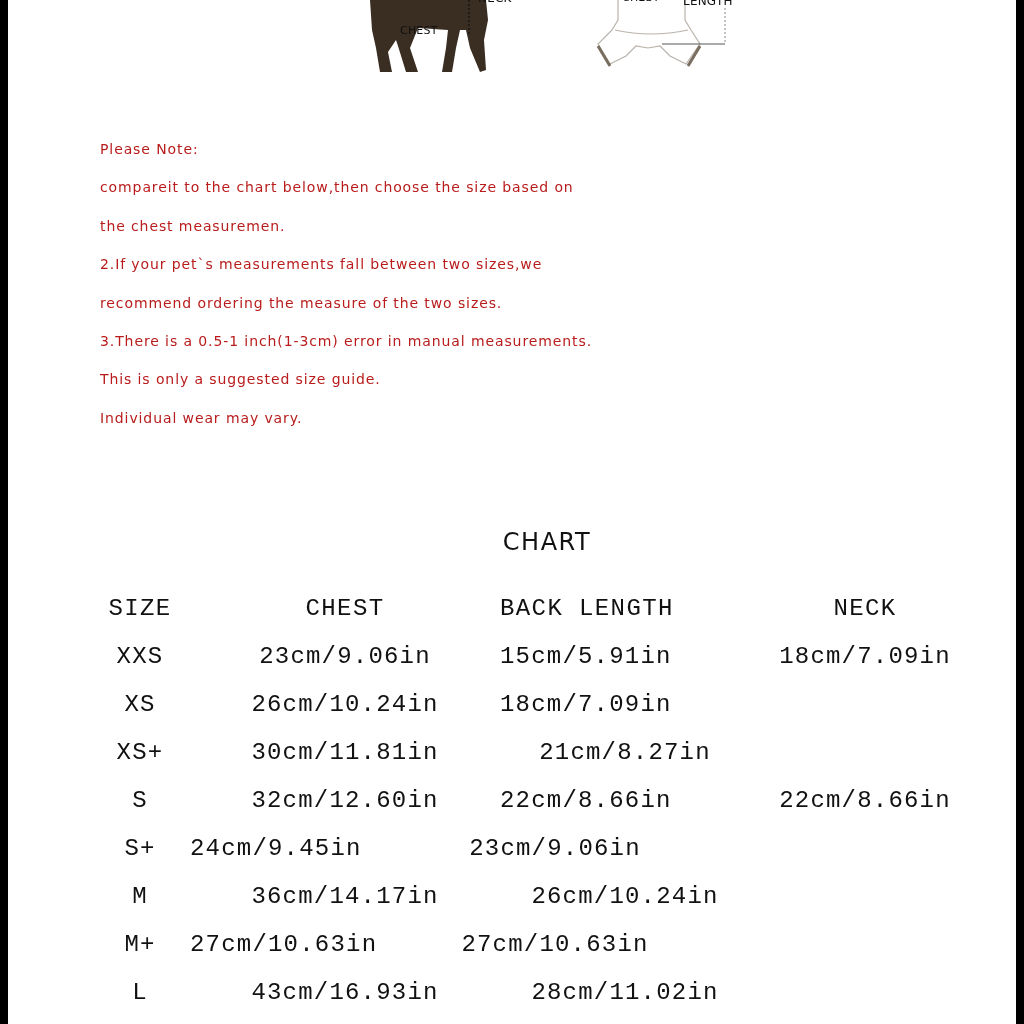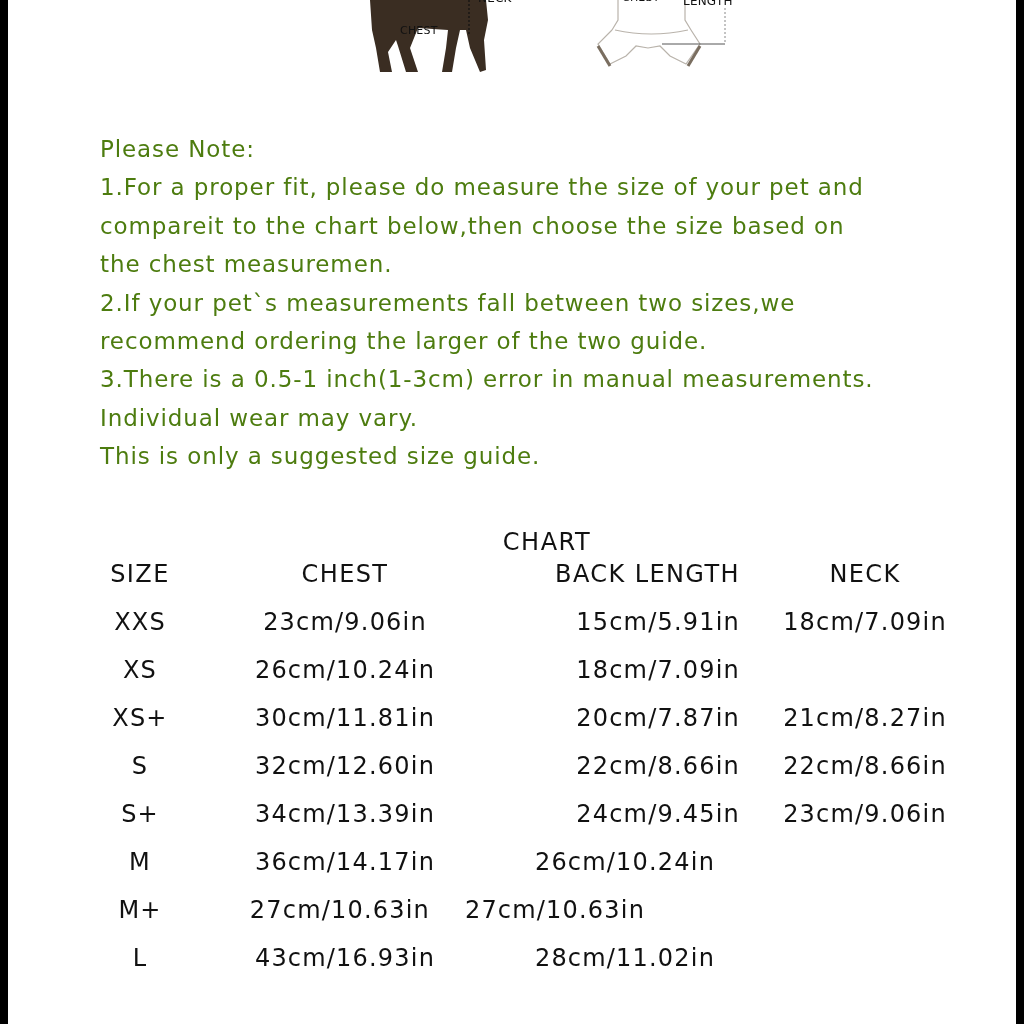--- a/index.html
+++ b/index.html
@@ -36,56 +36,57 @@
       color: #111;
       letter-spacing: 0.2px;
     }
     .notes {
       position: absolute;
       left: 92px;
       top: 130px;
       width: 800px;
     }
     .note-line {
-      font-size: 23px;
+      font-size: 14px;
       line-height: 38.4px;
       letter-spacing: 0.9px;
       white-space: nowrap;
-      color: #4d7c0f;
+      color: #b91c1c;
     }
     .chart-title {
       position: absolute;
       left: 0;
       top: 528px;
       width: 1078px;
       text-align: center;
       font-size: 24px;
       letter-spacing: 1.5px;
       color: #111;
     }
     .size-table {
       position: absolute;
       left: 82px;
-      top: 550px;
+      top: 584px;
       width: 900px;
+      font-family: Liberation Mono, monospace;
     }
     .row {
       display: flex;
       height: 48px;
       align-items: center;
     }
     .cell {
       font-size: 24px;
       letter-spacing: 1.2px;
       white-space: nowrap;
       color: #111;
     }
     .c-size  { width: 100px; text-align: center; }
     .c-chest { width: 310px; text-align: center; }
-    .c-back  { width: 240px; text-align: right; }
+    .c-back  { width: 240px; text-align: left; }
     .c-neck  { width: 250px; text-align: center; }
     .row.header .cell { letter-spacing: 1.4px; }
   </style>
 </head>
 <body>
 
 <div class="page">
 
   <div class="diagram">
     <svg width="1008" height="80" viewBox="0 0 1008 80">
@@ -108,28 +109,27 @@
       <line x1="654" y1="44" x2="717" y2="44" stroke="#555" stroke-width="1"></line>
     </svg>
     <span class="diag-label" style="left:470px; top:-9px;">NECK</span>
     <span class="diag-label" style="left:392px; top:24px; font-size:11px;">CHEST</span>
     <span class="diag-label" style="left:614px; top:-9px; font-size:11px;">CHEST</span>
     <span class="diag-label" style="left:675px; top:-6px;">LENGTH</span>
   </div>
 
   <div class="notes">
     <div class="note-line">Please Note:</div>
-    <div class="note-line">1.For a proper fit, please do measure the size of your pet and</div>
     <div class="note-line">compareit to the chart below,then choose the size based on</div>
     <div class="note-line">the chest measuremen.</div>
     <div class="note-line">2.If your pet`s measurements fall between two sizes,we</div>
-    <div class="note-line">recommend ordering the larger of the two guide.</div>
+    <div class="note-line">recommend ordering the measure of the two sizes.</div>
     <div class="note-line">3.There is a 0.5-1 inch(1-3cm) error in manual measurements.</div>
+    <div class="note-line">This is only a suggested size guide.</div>
     <div class="note-line">Individual wear may vary.</div>
-    <div class="note-line">This is only a suggested size guide.</div>
   </div>
 
   <div class="chart-title">CHART</div>
 
   <div class="size-table">
     <div class="row header">
       <div class="cell c-size">SIZE</div>
       <div class="cell c-chest">CHEST</div>
       <div class="cell c-back">BACK LENGTH</div>
       <div class="cell c-neck">NECK</div>
@@ -142,32 +142,30 @@
       <div class="cell c-neck">18cm/7.09in</div>
     </div>
     <div class="row">
       <div class="cell c-size">XS</div>
       <div class="cell c-chest">26cm/10.24in</div>
       <div class="cell c-back">18cm/7.09in</div>
     </div>
     <div class="row">
       <div class="cell c-size">XS+</div>
       <div class="cell c-chest">30cm/11.81in</div>
-      <div class="cell c-back">20cm/7.87in</div>
       <div class="cell c-neck">21cm/8.27in</div>
     </div>
     <div class="row">
       <div class="cell c-size">S</div>
       <div class="cell c-chest">32cm/12.60in</div>
       <div class="cell c-back">22cm/8.66in</div>
       <div class="cell c-neck">22cm/8.66in</div>
     </div>
     <div class="row">
       <div class="cell c-size">S+</div>
-      <div class="cell c-chest">34cm/13.39in</div>
       <div class="cell c-back">24cm/9.45in</div>
       <div class="cell c-neck">23cm/9.06in</div>
     </div>
     <div class="row">
       <div class="cell c-size">M</div>
       <div class="cell c-chest">36cm/14.17in</div>
       <div class="cell c-neck">26cm/10.24in</div>
     </div>
     <div class="row">
       <div class="cell c-size">M+</div>

